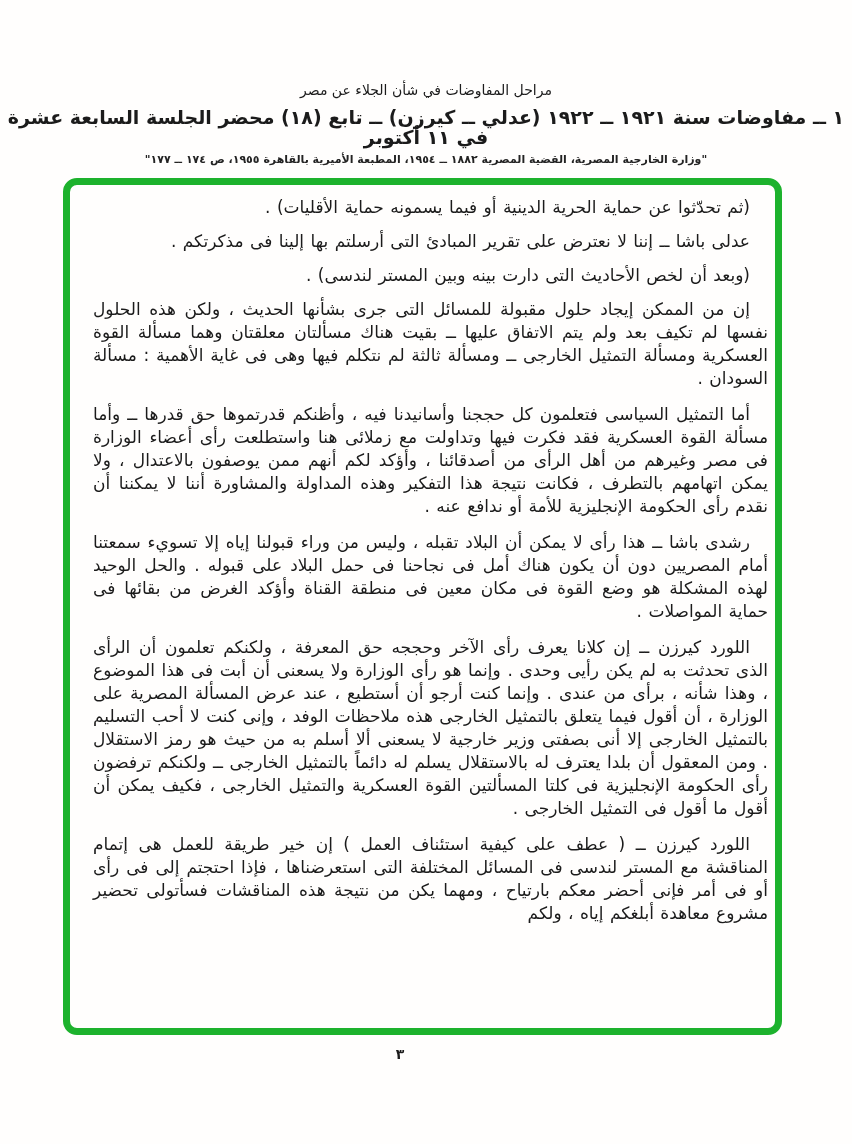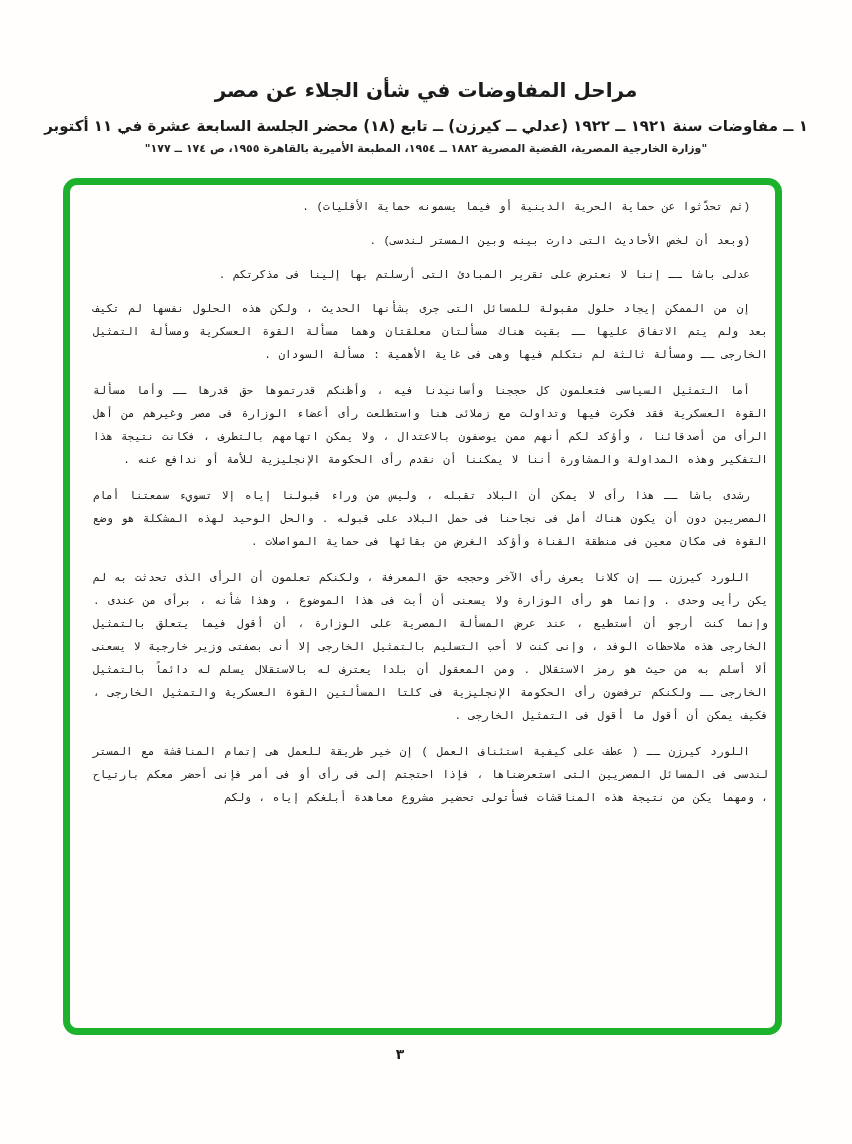--- a/index.html
+++ b/index.html
@@ -22,30 +22,30 @@
     background: #fffefd;
   }
   .header {
     position: absolute;
     top: 80px;
     left: 0;
     right: 0;
     text-align: center;
   }
   .header .title {
-    font-size: 20px;
-    font-weight: bold;
+    font-size: 14px;
+    font-weight: normal;
     line-height: 20px;
     letter-spacing: 0.2px;
   }
   .header .subtitle {
-    font-size: 15px;
+    font-size: 19px;
     font-weight: bold;
     line-height: 20px;
-    margin-top: 16px;
+    margin-top: 7px;
   }
   .header .source {
     font-size: 11px;
     font-weight: bold;
     color: #232323;
     margin-top: 6px;
     line-height: 14px;
   }
   .annotation-box {
     position: absolute;
@@ -62,26 +62,25 @@
     left: 63px;
     top: 178px;
     width: 719px;
     height: 857px;
     box-sizing: border-box;
     padding: 18px 14px 0 30px;
     direction: rtl;
   }
   .doc-text p {
     margin: 0 0 13px 0;
-    font-size: 11px;
+    font-size: 17px;
     line-height: 23px;
     text-align: justify;
     text-indent: 18px;
     word-spacing: 1px;
-    font-family: Liberation Mono, monospace;
   }
   .doc-text p.intro {
     margin-bottom: 11px;
   }
   .page-number {
     position: absolute;
     top: 1046px;
     left: 370px;
     width: 60px;
     text-align: center;
@@ -97,24 +96,24 @@
   <div class="header">
     <div class="title">مراحل المفاوضات في شأن الجلاء عن مصر</div>
     <div class="subtitle">١ ــ مفاوضات سنة ١٩٢١ ــ ١٩٢٢ (عدلي ــ كيرزن) ــ تابع (١٨) محضر الجلسة السابعة عشرة في ١١ أكتوبر</div>
     <div class="source">"وزارة الخارجية المصرية، القضية المصرية ١٨٨٢ ــ ١٩٥٤، المطبعة الأميرية بالقاهرة ١٩٥٥، ص ١٧٤ ــ ١٧٧"</div>
   </div>
 
   <div class="annotation-box"></div>
 
   <div class="doc-text">
     <p class="intro">(ثم تحدّثوا عن حماية الحرية الدينية أو فيما يسمونه حماية الأقليات) .</p>
+    <p class="intro">عدلى باشا ــ إننا لا نعترض على تقرير المبادئ التى أرسلتم بها إلينا فى مذكرتكم .</p>
     <p class="intro">(وبعد أن لخص الأحاديث التى دارت بينه وبين المستر لندسى) .</p>
-    <p class="intro">عدلى باشا ــ إننا لا نعترض على تقرير المبادئ التى أرسلتم بها إلينا فى مذكرتكم .</p>
     <p>إن من الممكن إيجاد حلول مقبولة للمسائل التى جرى بشأنها الحديث ، ولكن هذه الحلول نفسها لم تكيف بعد ولم يتم الاتفاق عليها ــ بقيت هناك مسألتان معلقتان وهما مسألة القوة العسكرية ومسألة التمثيل الخارجى ــ ومسألة ثالثة لم نتكلم فيها وهى فى غاية الأهمية : مسألة السودان .</p>
     <p>أما التمثيل السياسى فتعلمون كل حججنا وأسانيدنا فيه ، وأظنكم قدرتموها حق قدرها ــ وأما مسألة القوة العسكرية فقد فكرت فيها وتداولت مع زملائى هنا واستطلعت رأى أعضاء الوزارة فى مصر وغيرهم من أهل الرأى من أصدقائنا ، وأؤكد لكم أنهم ممن يوصفون بالاعتدال ، ولا يمكن اتهامهم بالتطرف ، فكانت نتيجة هذا التفكير وهذه المداولة والمشاورة أننا لا يمكننا أن نقدم رأى الحكومة الإنجليزية للأمة أو ندافع عنه .</p>
     <p>رشدى باشا ــ هذا رأى لا يمكن أن البلاد تقبله ، وليس من وراء قبولنا إياه إلا تسويء سمعتنا أمام المصريين دون أن يكون هناك أمل فى نجاحنا فى حمل البلاد على قبوله . والحل الوحيد لهذه المشكلة هو وضع القوة فى مكان معين فى منطقة القناة وأؤكد الغرض من بقائها فى حماية المواصلات .</p>
     <p>اللورد كيرزن ــ إن كلانا يعرف رأى الآخر وحججه حق المعرفة ، ولكنكم تعلمون أن الرأى الذى تحدثت به لم يكن رأيى وحدى . وإنما هو رأى الوزارة ولا يسعنى أن أبت فى هذا الموضوع ، وهذا شأنه ، برأى من عندى . وإنما كنت أرجو أن أستطيع ، عند عرض المسألة المصرية على الوزارة ، أن أقول فيما يتعلق بالتمثيل الخارجى هذه ملاحظات الوفد ، وإنى كنت لا أحب التسليم بالتمثيل الخارجى إلا أنى بصفتى وزير خارجية لا يسعنى ألا أسلم به من حيث هو رمز الاستقلال . ومن المعقول أن بلدا يعترف له بالاستقلال يسلم له دائماً بالتمثيل الخارجى ــ ولكنكم ترفضون رأى الحكومة الإنجليزية فى كلتا المسألتين القوة العسكرية والتمثيل الخارجى ، فكيف يمكن أن أقول ما أقول فى التمثيل الخارجى .</p>
-    <p>اللورد كيرزن ــ ( عطف على كيفية استئناف العمل ) إن خير طريقة للعمل هى إتمام المناقشة مع المستر لندسى فى المسائل المصريين التى استعرضناها ، فإذا احتجتم إلى فى رأى أو فى أمر فإنى أحضر معكم بارتياح ، ومهما يكن من نتيجة هذه المناقشات فسأتولى تحضير مشروع معاهدة أبلغكم إياه ، ولكم</p>
+    <p>اللورد كيرزن ــ ( عطف على كيفية استئناف العمل ) إن خير طريقة للعمل هى إتمام المناقشة مع المستر لندسى فى المسائل المختلفة التى استعرضناها ، فإذا احتجتم إلى فى رأى أو فى أمر فإنى أحضر معكم بارتياح ، ومهما يكن من نتيجة هذه المناقشات فسأتولى تحضير مشروع معاهدة أبلغكم إياه ، ولكم</p>
   </div>
 
   <div class="page-number">٣</div>
 
 </div>
 
 </body></html>

